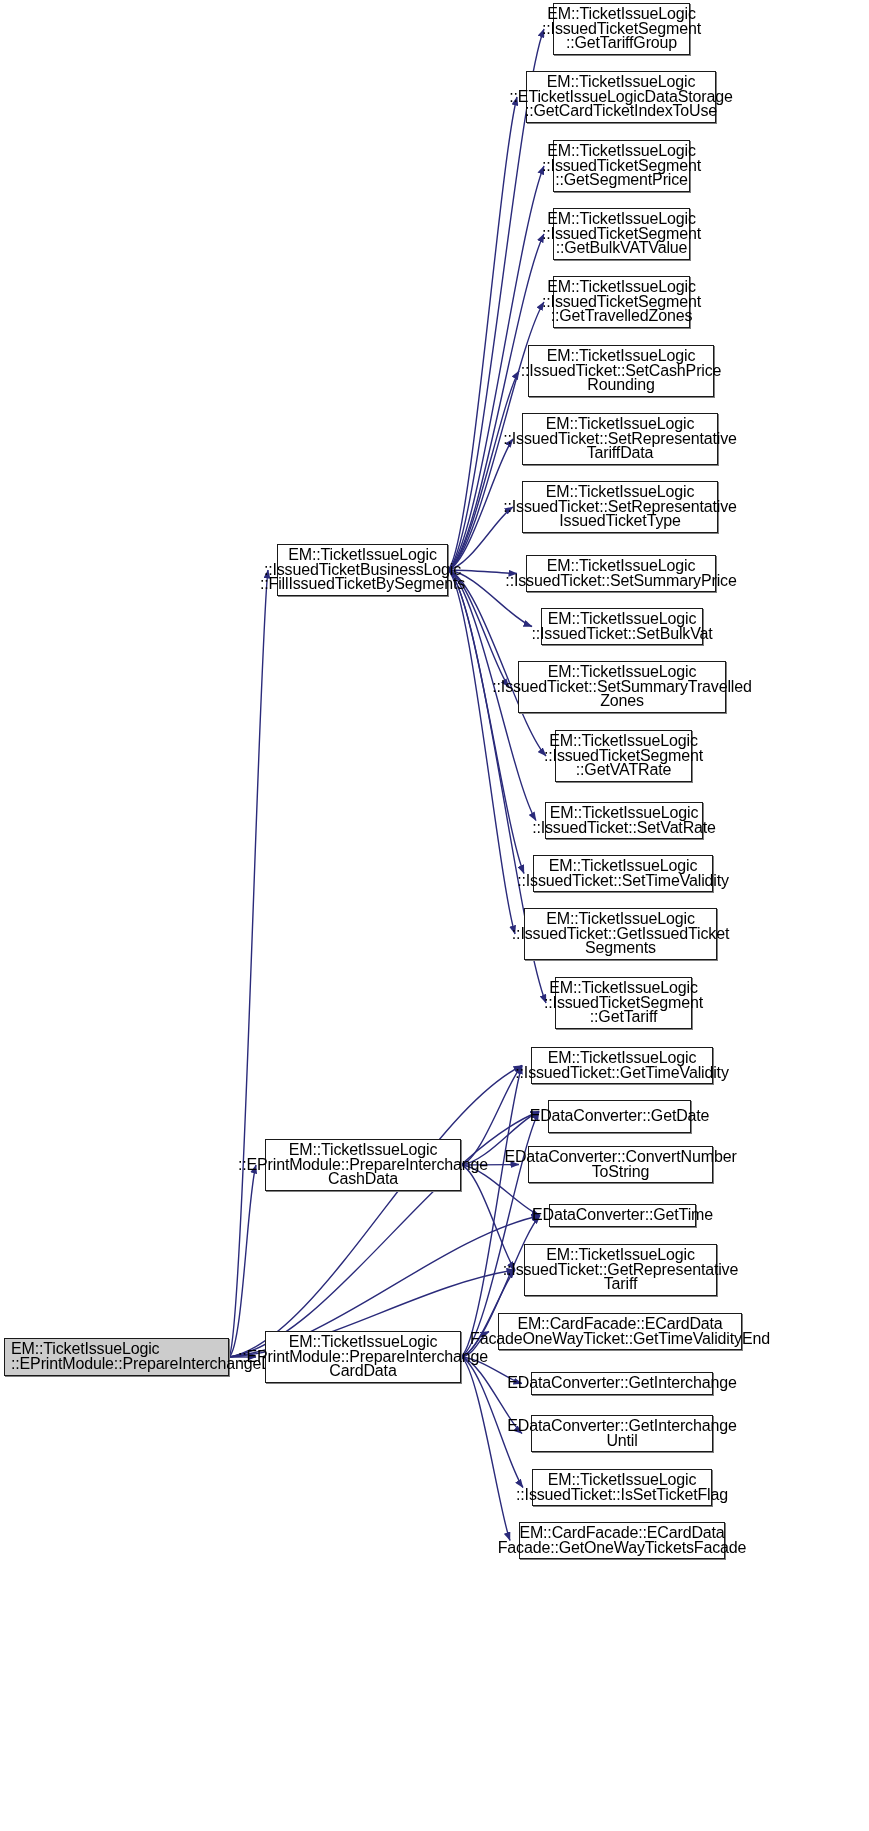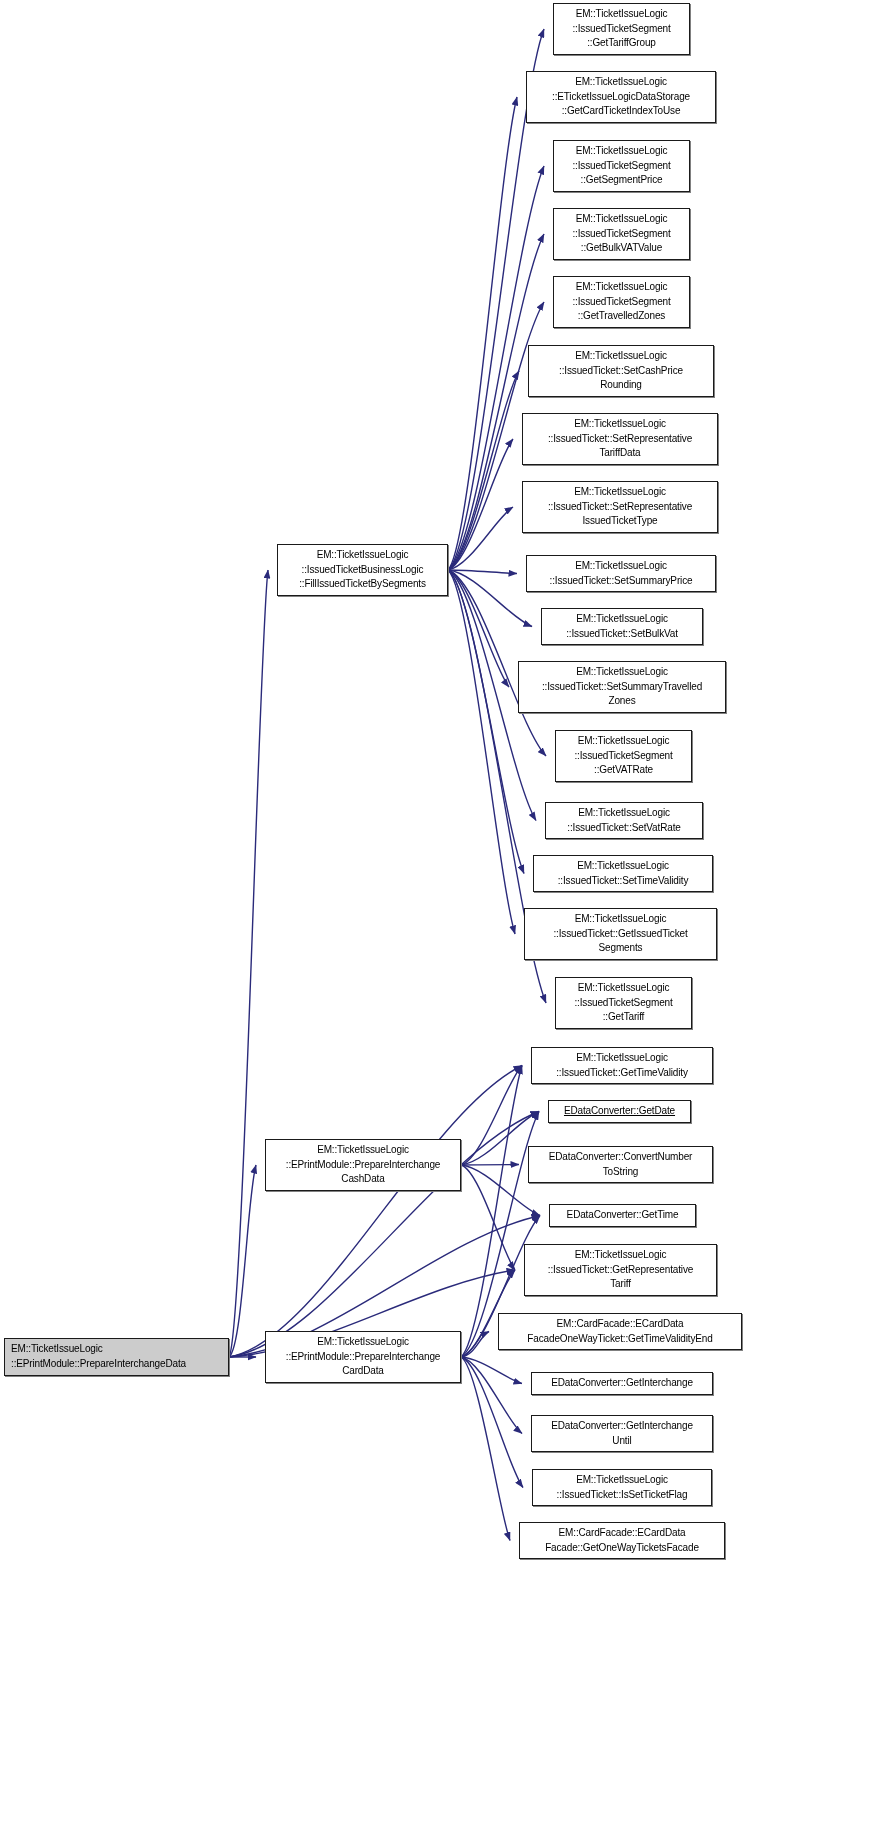--- a/index.html
+++ b/index.html
@@ -22,21 +22,21 @@
     width: 869px;
     height: 1831px;
     pointer-events: none;
   }
   .node {
     position: absolute;
     box-sizing: border-box;
     border: 1px solid #1a1a1a;
     background: #ffffff;
     color: #000000;
-    font-size: 10px;
+    font-size: 16px;
     line-height: 14.6px;
     text-align: center;
     display: flex;
     align-items: center;
     justify-content: center;
     padding: 0 3px;
     white-space: pre-line;
     box-shadow: 1px 1px 0 0 #808080;
     letter-spacing: -0.15px;
   }
@@ -142,21 +142,21 @@
       <div class="node" style="left: 533px; top: 855px; width: 180px; height: 37px;">EM::TicketIssueLogic
 ::IssuedTicket::SetTimeValidity</div>
       <div class="node" style="left: 524px; top: 908px; width: 193px; height: 52px;">EM::TicketIssueLogic
 ::IssuedTicket::GetIssuedTicket
 Segments</div>
       <div class="node" style="left: 555px; top: 977px; width: 137px; height: 52px;">EM::TicketIssueLogic
 ::IssuedTicketSegment
 ::GetTariff</div>
       <div class="node" style="left: 531px; top: 1047px; width: 182px; height: 37px;">EM::TicketIssueLogic
 ::IssuedTicket::GetTimeValidity</div>
-      <div class="node" style="left: 548px; top: 1100px; width: 143px; height: 23px; text-decoration: underline;">EDataConverter::GetDate</div>
+      <div class="node" style="left: 548px; top: 1100px; width: 143px; height: 33px;">EDataConverter::GetDate</div>
       <div class="node" style="left: 528px; top: 1146px; width: 185px; height: 37px; text-align: center;">EDataConverter::ConvertNumber
 ToString</div>
       <div class="node" style="left: 549px; top: 1204px; width: 147px; height: 23px;">EDataConverter::GetTime</div>
       <div class="node" style="left: 524px; top: 1244px; width: 193px; height: 52px;">EM::TicketIssueLogic
 ::IssuedTicket::GetRepresentative
 Tariff</div>
       <div class="node" style="left: 498px; top: 1313px; width: 244px; height: 37px;">EM::CardFacade::ECardData
 FacadeOneWayTicket::GetTimeValidityEnd</div>
       <div class="node" style="left: 531px; top: 1372px; width: 182px; height: 23px;">EDataConverter::GetInterchange</div>
       <div class="node" style="left: 531px; top: 1415px; width: 182px; height: 37px;">EDataConverter::GetInterchange

